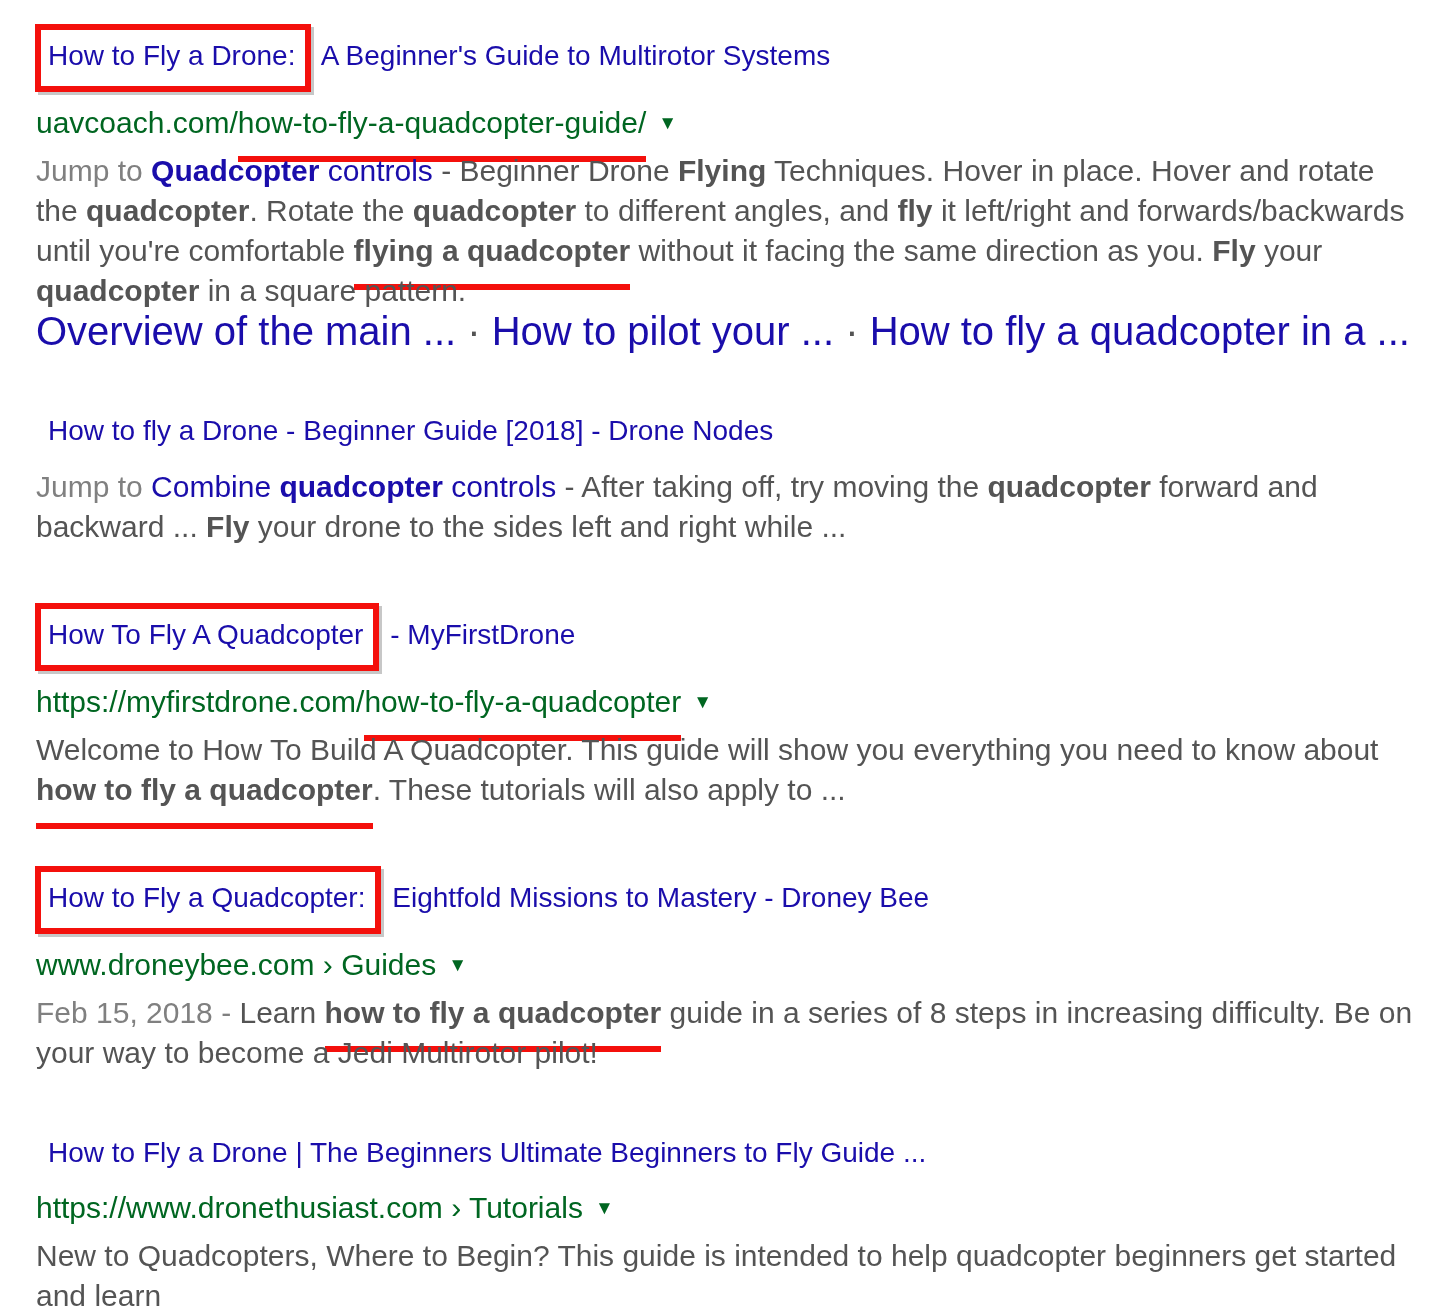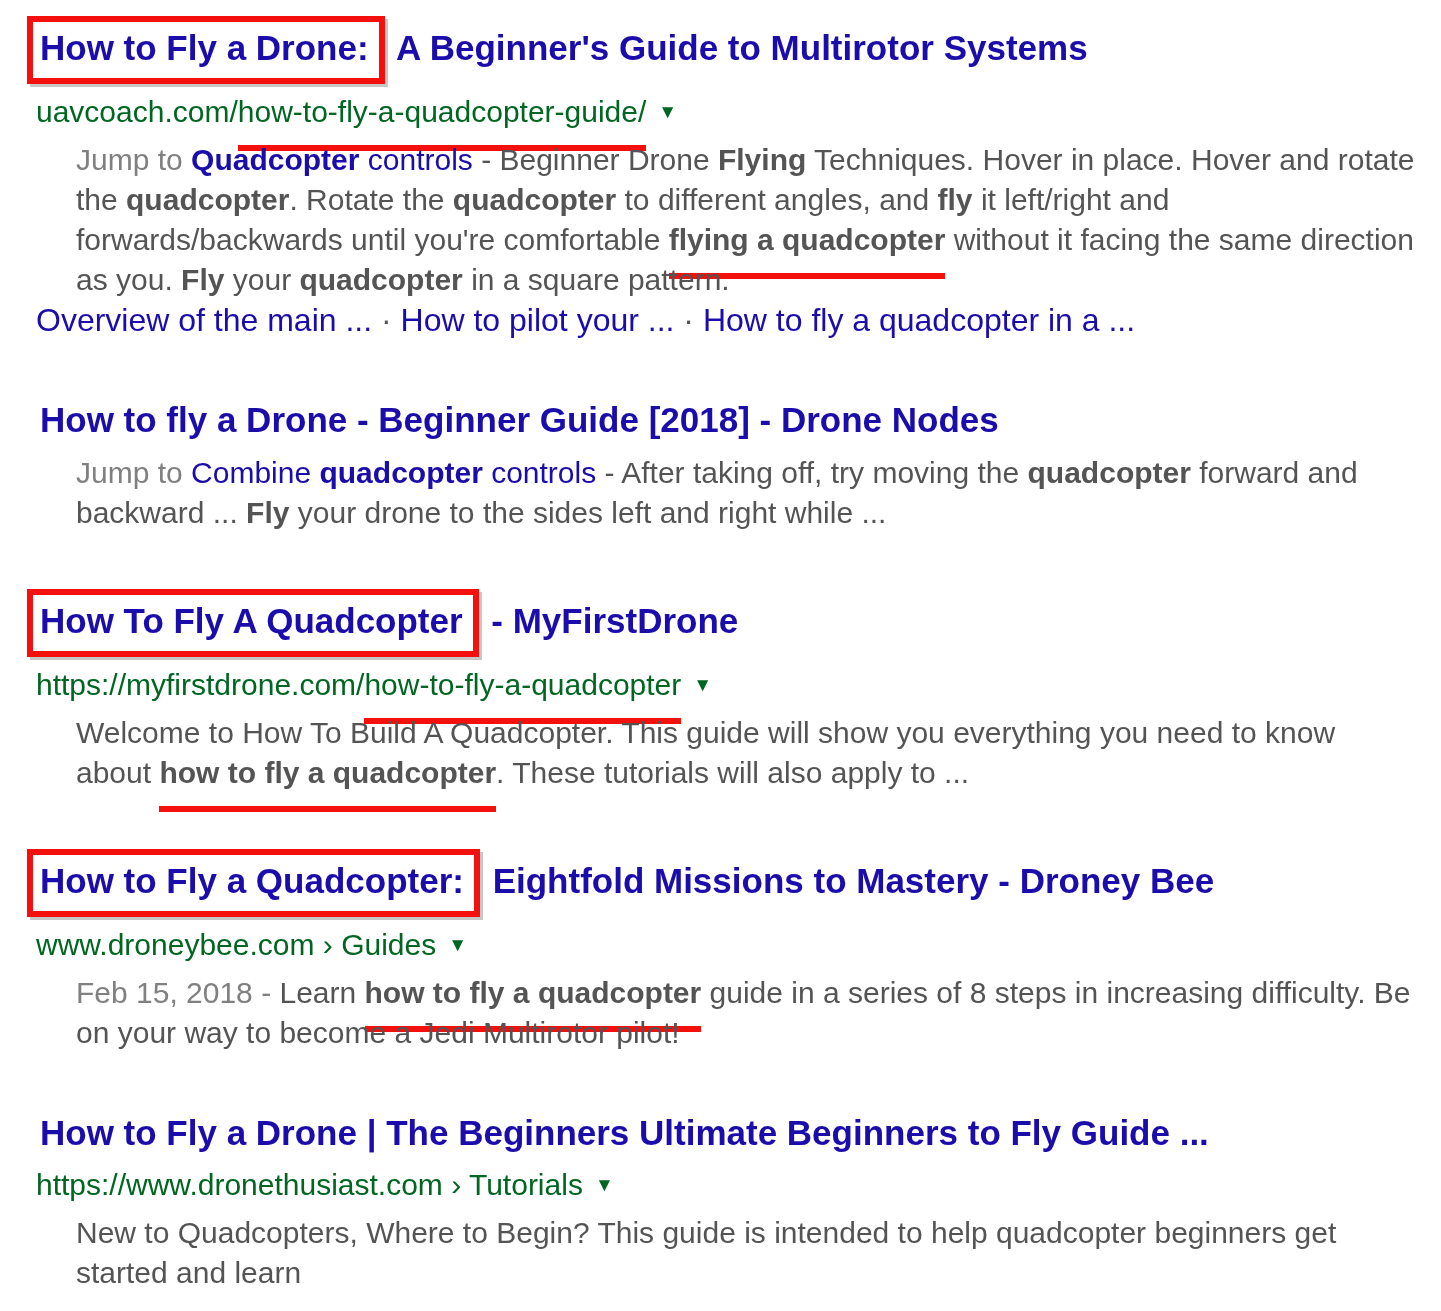--- a/index.html
+++ b/index.html
@@ -2,27 +2,27 @@
 <html><head>
 <meta charset="utf-8">
 <style>
   html,body{margin:0;padding:0;background:#ffffff;}
   body{
     width:1441px;height:1311px;overflow:hidden;
     font-family:"Liberation Sans","DejaVu Sans",sans-serif;
     padding:12px 0 0 36px;box-sizing:border-box;
   }
   .result{margin-bottom:56px;max-width:1380px;}
-  .title{margin:4px;font-weight:bold;font-size:35px;line-height:48px;max-width:1380px;}
+  .title{margin:12px;font-weight:normal;font-size:28px;line-height:48px;max-width:1380px;}
   .title-link{color:#1a0dab;text-decoration:none;cursor:pointer;}
   .url-line{margin-top:9px;font-size:30px;line-height:38px;white-space:nowrap;}
   .url{font-style:normal;color:#006621;}
   .dropdown{color:#006621;font-size:19px;margin-left:12px;vertical-align:4px;cursor:pointer;}
-  .snippet{margin-top:9px;font-size:30px;line-height:40px;color:#545454;max-width:1378px;margin-left:40px;}
-  .sitelinks{font-size:32px;line-height:40px;max-width:1378px;}
+  .snippet{margin-top:9px;font-size:30px;line-height:40px;color:#545454;max-width:1378px;}
+  .sitelinks{font-size:40px;line-height:40px;max-width:1378px;}
   .b{font-weight:bold;}
   .muted{color:#808080;}
   .link{color:#1a0dab;cursor:pointer;}
   .sep{color:#545454;}
   
   .redline{
     border-bottom:6px solid #f4100c;
     padding-bottom:17px;
   }
   .redbox{

